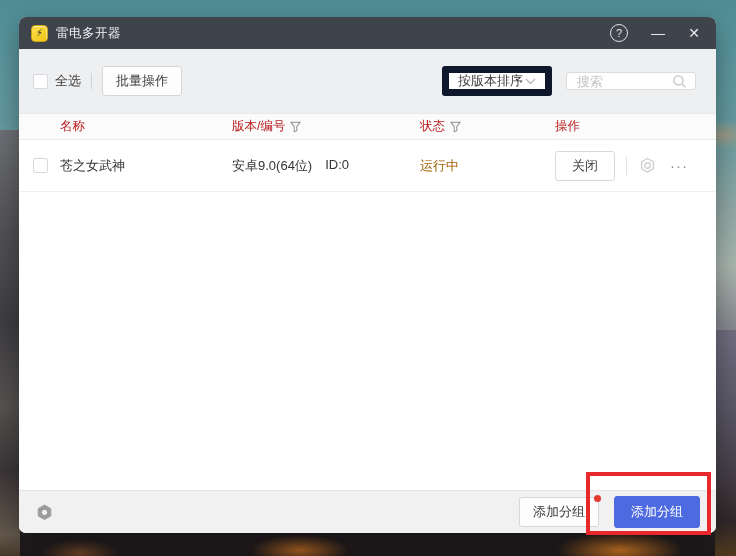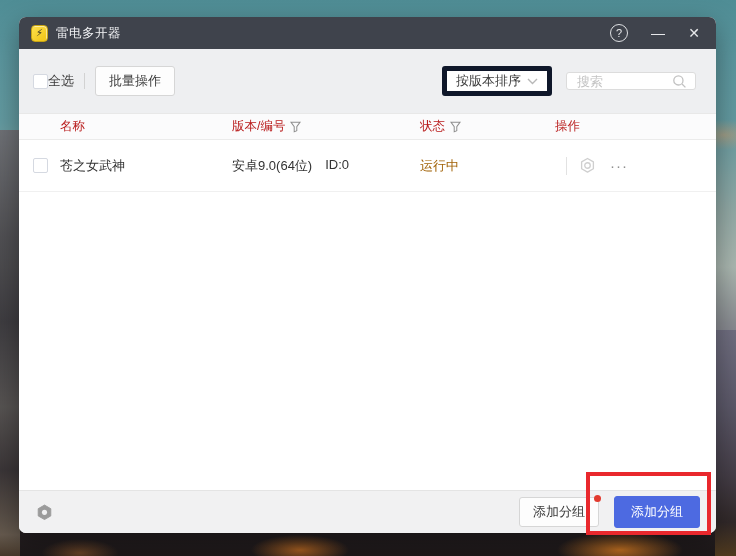--- a/index.html
+++ b/index.html
@@ -46,24 +46,24 @@
   .win-title { margin-left:8px; color:#f2f3f5; font-size:12.5px; letter-spacing:.5px; }
   .tb-spacer { flex:1; }
   .tb-btn { color:#e7e8ea; display:flex; align-items:center; justify-content:center; cursor:default; }
   .help-circle { width:18px; height:18px; border:1.4px solid #dfe1e4; border-radius:50%; font-size:11px; line-height:1; margin-right:20px; }
   .min-glyph { width:20px; font-size:14px; margin-right:16px; letter-spacing:0; }
   .close-glyph { width:20px; font-size:14px; }
 
   
   .toolbar { height:64px; background:#eeeff1; display:flex; align-items:center; padding:0 20px 0 14px; flex:0 0 auto; }
   .checkbox { width:15px; height:15px; background:#fff; border:1px solid #d5d9e1; border-radius:2px; flex:0 0 auto; }
-  .cb-label { color:#3b3b3b;font-family:Liberation Serif, serif; }
+  .cb-label { margin-left:7px; color:#3b3b3b;font-family:Liberation Serif, serif; }
   .v-divider { width:1px; height:16px; background:#d2d2d2; margin:0 10px; }
   .btn { background:#fdfdfd; border:1px solid #d6d6d6; border-radius:3px; padding:6px 13px; color:#3b3b3b; font-size:13px; line-height:1.25; cursor:default; }
-  .dropdown { width:110px; height:30px; background:#fff; border:5px solid #0f172a; border-radius:3px; display:flex; align-items:center; padding:0 9px; margin-right:14px; }
+  .dropdown { width:110px; height:30px; background:#fff; border:7px solid #0f172a; border-radius:3px; display:flex; align-items:center; padding:0 9px; margin-right:14px; }
   .dropdown-label { flex:1; color:#3b3b3b; font-size:13px; white-space:nowrap; }
   .searchbox { width:130px; height:18px; background:#fff; border:1px solid #dcdcdc; border-radius:3px; display:flex; align-items:center; padding:0 8px 0 10px; }
   .searchbox input { flex:1; min-width:0; border:none; outline:none; font-size:13px; color:#444; background:transparent; font-family:inherit; }
   .searchbox input::placeholder { color:#c3c3c3; }
 
   
   .grid-cols { display:grid; grid-template-columns:41px 172px 188px 135px 1fr; align-items:center; }
   .thead { height:27px; background:#fbfbfc; border-top:1px solid #e8e8e8; border-bottom:1px solid #ebebeb; flex:0 0 auto; font-size:12.5px; color:#b91c1c; }
   .th { display:flex; align-items:center; gap:5px; }
   .trow { height:52px; background:#fff; border-bottom:1px solid #f0f0f0; flex:0 0 auto; }
@@ -155,20 +155,21 @@
       <div class="cell-check">
         <div class="checkbox"></div>
       </div>
       <div class="row-name">苍之女武神</div>
       <div class="row-version">
         <span>安卓9.0(64位)</span>
         <span>ID:0</span>
       </div>
       <div class="row-status">运行中</div>
       <div class="cell-ops">
+        <button class="close-btn">关闭</button>
         <div class="ops-divider"></div>
         <svg width="19" height="19" viewBox="0 0 20 20">
           <path d="M10 2.6l6.2 3.6v7.2L10 17 3.8 13.4V6.2z" fill="none" stroke="#cfcfcf" stroke-width="1.4" stroke-linejoin="round"></path>
           <circle cx="10" cy="10" r="2.9" fill="none" stroke="#cfcfcf" stroke-width="1.4"></circle>
         </svg>
         <div class="more-dots">···</div>
       </div>
     </div>
 
     <div class="main-empty"></div>

